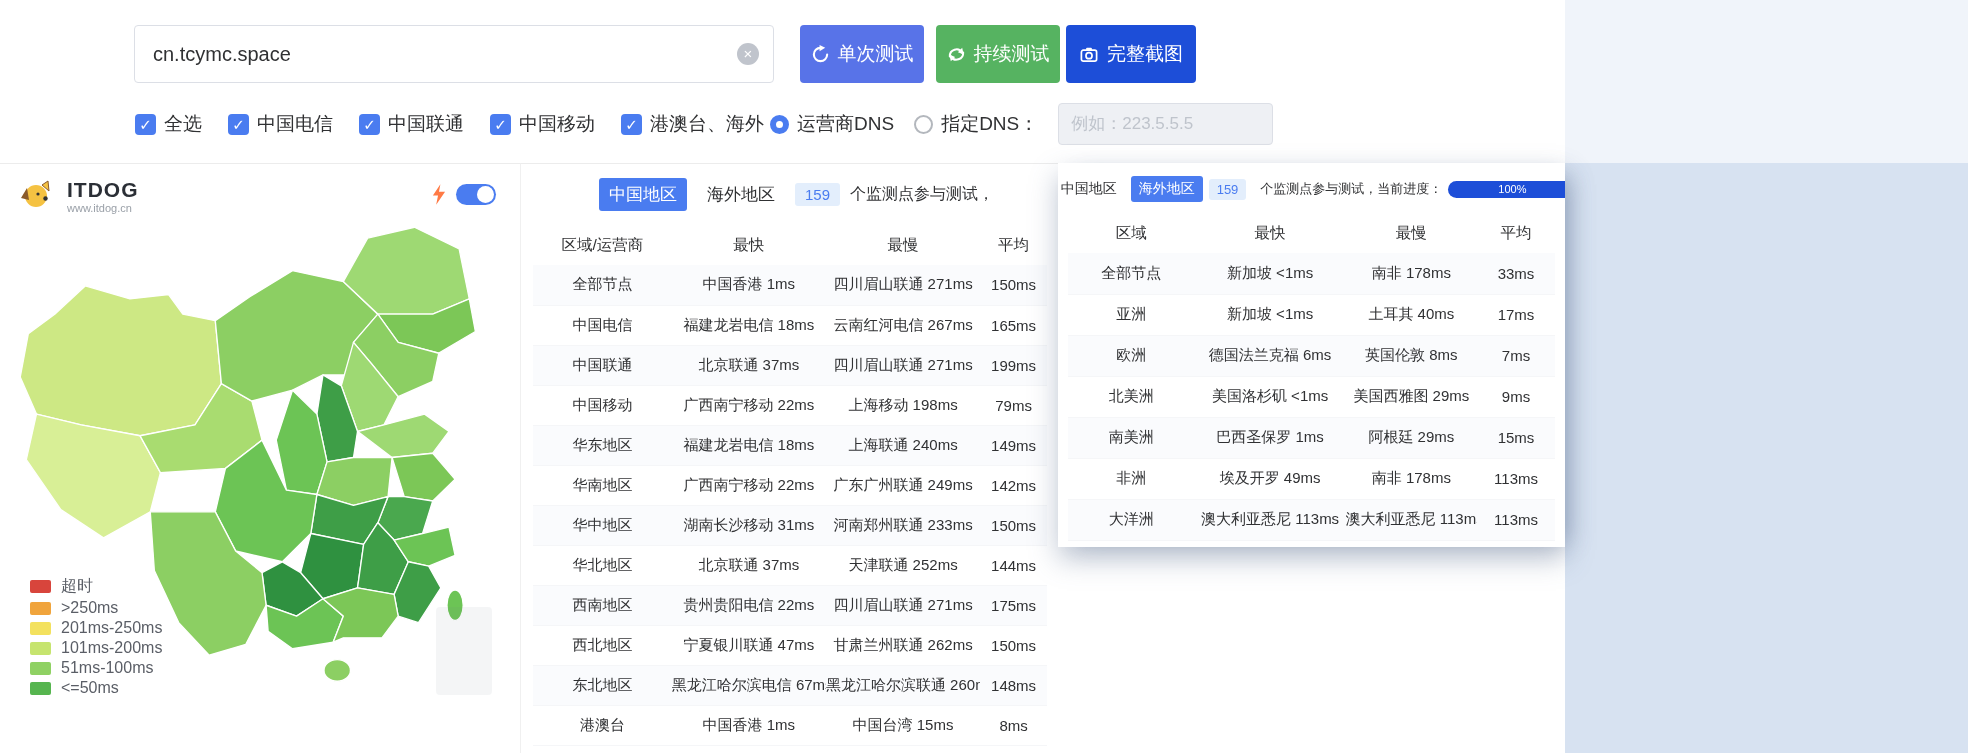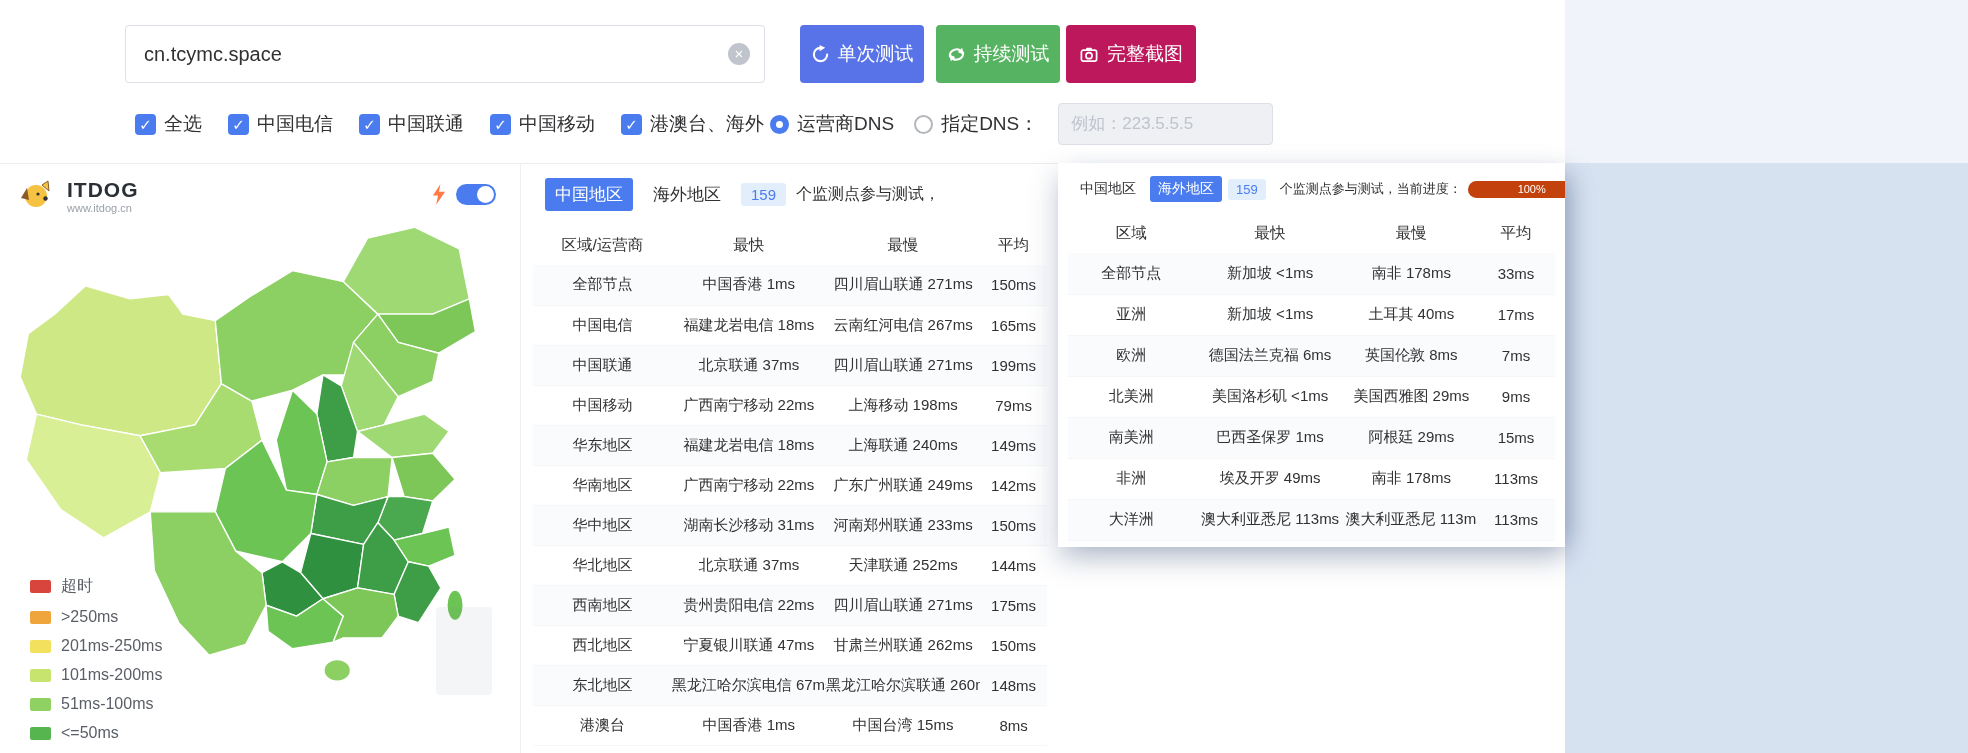--- a/index.html
+++ b/index.html
@@ -7,34 +7,34 @@
               font-family:"Liberation Sans","DejaVu Sans",sans-serif; }
   .app { position:relative; width:1968px; height:753px; background:#fff; }
 
   
   .bg-right-top { position:absolute; left:1565px; top:0; width:403px; height:163px; background:#f0f4fa; }
   .bg-right     { position:absolute; left:1565px; top:163px; width:403px; height:590px; background:#d7e2f1; }
 
   
   .topbar { position:absolute; left:0; top:0; width:1565px; height:163px; background:#fff; }
 
-  .host-wrap { position:absolute; left:125px; top:25px; width:640px; height:58px;
+  .host-wrap { position:absolute; left:134px; top:25px; width:640px; height:58px;
                border:1px solid #dcdfe6; border-radius:4px; display:flex; align-items:center; background:#fff; }
   .host-input { flex:1; border:none; outline:none; font-size:20px; color:#303133; padding:0 14px 0 18px;
                 font-family:inherit; background:transparent; }
   .clear-icon { width:22px; height:22px; margin-right:14px; border-radius:50%; background:#c0c4cc;
                 color:#fff; font-size:15px; line-height:22px; text-align:center; cursor:pointer; flex:none; }
 
   .btn { position:absolute; top:25px; height:58px; border:none; border-radius:4px; color:#fff;
          font-size:19px; font-family:inherit; display:flex; align-items:center; justify-content:center;
          gap:8px; cursor:pointer; }
   .btn svg { flex:none; }
   .btn-blue   { left:800px;  width:124px; background:#5873e8; }
   .btn-green  { left:936px;  width:124px; background:#56b361; }
-  .btn-orange { left:1066px; width:130px; background:#be185d; }
+  .btn-orange { left:1066px; width:130px; background:#1d4ed8; }
 
   .row2 { position:absolute; left:135px; top:103px; height:42px; display:flex; align-items:center; }
   .cb-group { display:flex; align-items:center; gap:26px; }
   .cb-item { display:flex; align-items:center; gap:8px; cursor:pointer; }
   .cb-box { width:21px; height:21px; border-radius:4px; background:#4a7cf0; color:#fff; font-size:15px;
             line-height:21px; text-align:center; font-weight:bold; }
   .cb-label { font-size:19px; color:#303133; }
 
   .dns-group { position:absolute; left:770px; top:103px; height:42px; display:flex; align-items:center; gap:20px; }
   .radio-item { display:flex; align-items:center; gap:8px; cursor:pointer; }
@@ -50,44 +50,44 @@
   .map-panel { position:absolute; left:0; top:163px; width:520px; height:590px; background:#fff;
                border-top:1px solid #ececec; }
   .logo { position:absolute; left:20px; top:14px; display:flex; align-items:center; gap:13px; }
   .logo-text-wrap { display:flex; flex-direction:column; }
   .logo-text { font-size:21px; font-weight:bold; color:#2b2f36; letter-spacing:1px; }
   .logo-sub { font-size:11px; color:#9aa0a8; }
   .map-controls { position:absolute; right:24px; top:20px; display:flex; align-items:center; gap:10px; }
   .toggle { width:40px; height:21px; border-radius:11px; background:#4a7cf0; position:relative; cursor:pointer; }
   .toggle-knob { position:absolute; right:2px; top:2px; width:17px; height:17px; border-radius:50%; background:#fff; }
   .china-map { position:absolute; left:6px; top:48px; width:508px; height:478px; }
-  .legend { position:absolute; left:30px; top:412px; display:flex; flex-direction:column; gap:11px; }
+  .legend { position:absolute; left:30px; top:412px; display:flex; flex-direction:column; gap:2px; }
   .legend-item { display:flex; align-items:center; gap:10px; }
   .swatch { width:21px; height:13px; border-radius:2px; flex:none; }
   .legend-label { font-size:16px; color:#5a5e66; }
   .map-watermark { position:absolute; right:28px; bottom:58px; width:56px; height:88px;
                    background:rgba(120,130,140,.08); border-radius:4px; }
 
   
   .mid-panel { position:absolute; left:520px; top:163px; width:538px; height:590px; background:#fff;
                border-top:1px solid #ececec; border-left:1px solid #f0f0f0; }
   .overseas-panel { position:absolute; left:1058px; top:163px; width:507px; background:#fff;
                     padding-bottom:6px; overflow:hidden;
                     box-shadow:0 12px 26px rgba(84,104,140,.38), 14px 4px 22px -10px rgba(84,104,140,.35); }
 
-  .panel-head { display:flex; align-items:center; padding:14px 10px 10px 24px; gap:10px; white-space:nowrap; }
+  .panel-head { display:flex; align-items:center; padding:14px 10px 10px 24px; gap:10px; white-space:nowrap;justify-content:center; }
   .overseas-panel .panel-head { padding:13px 8px 9px 14px; gap:6px; }
   .tab { font-size:17px; color:#303133; padding:5px 10px; border-radius:3px; cursor:pointer; }
   .tab.active { background:#4a7cf0; color:#fff; }
   .overseas-panel .tab { font-size:14px; padding:4px 8px; }
   .badge { background:#e3eefc; color:#4a7cf0; font-size:15px; padding:3px 10px; border-radius:3px; }
   .overseas-panel .badge { font-size:13px; padding:3px 8px; }
   .head-text { font-size:16px; color:#303133; }
   .overseas-panel .head-text { font-size:13px;margin-left:8px; }
-  .progress { width:128px; height:17px; border-radius:9px; background:#c2410c; color:#fff; font-size:11px;
+  .progress { width:128px; height:17px; border-radius:9px; background:#1d4ed8; color:#fff; font-size:11px;
               display:flex; align-items:center; justify-content:center; flex:none; }
 
   table { border-collapse:collapse; table-layout:fixed; width:514px; margin:4px 12px 0 12px; }
   .overseas-panel table { width:487px; margin:2px 10px 0 10px; }
   th { height:40px; font-size:15.5px; font-weight:normal; color:#303133; text-align:center; white-space:nowrap; }
   td { height:40px; font-size:15px; color:#303133; text-align:center; white-space:nowrap;
        border-bottom:1px solid #f5f6f8; overflow:hidden; }
   .overseas-panel td { height:41px; }
   tbody tr:nth-child(odd) { background:#fafbfd; }
 </style>

